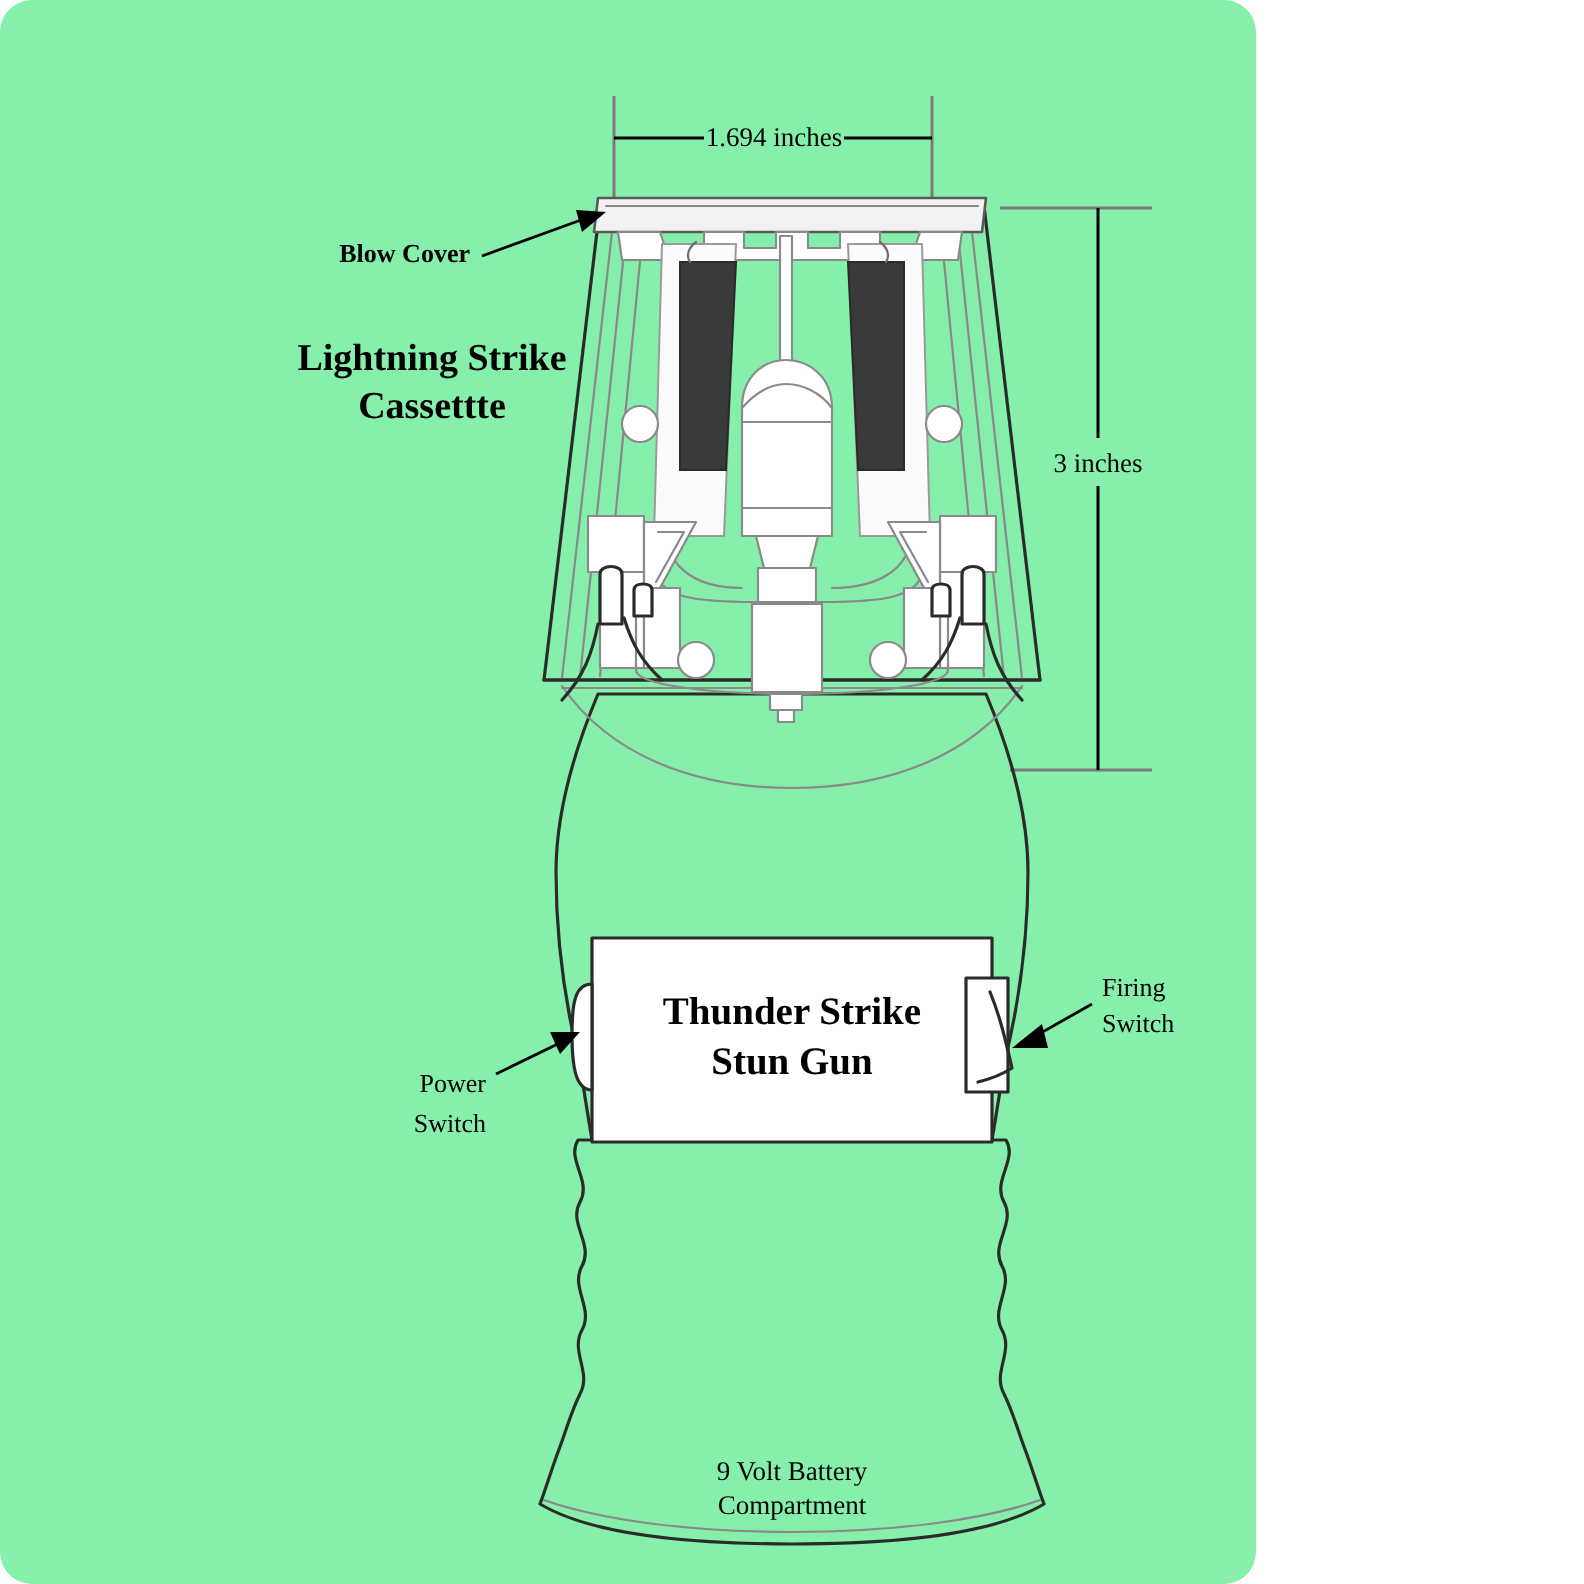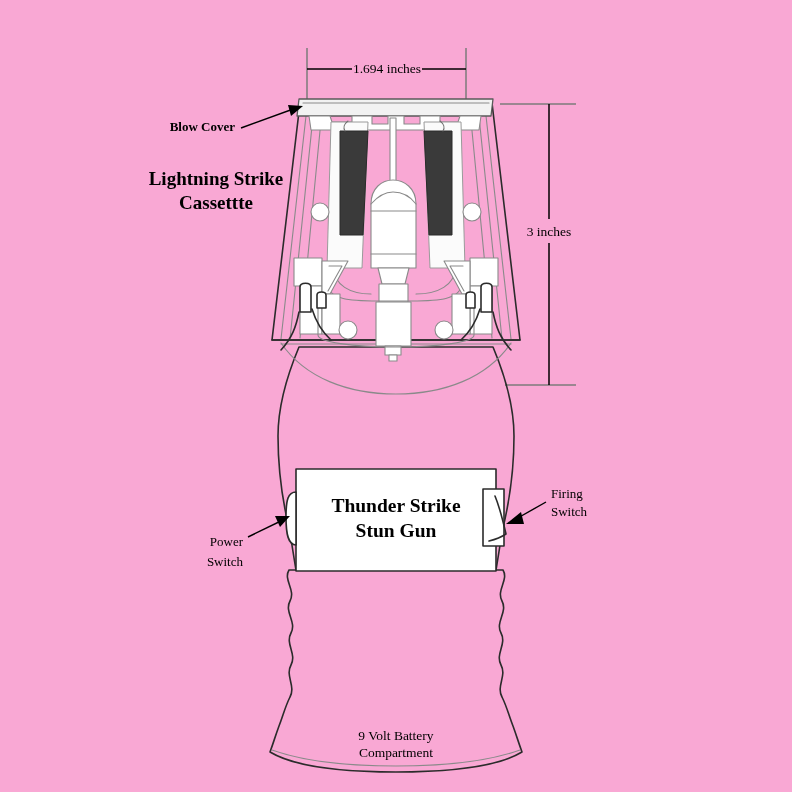--- a/index.html
+++ b/index.html
@@ -8,23 +8,24 @@
     background: #ffffff;
   }
   body {
     width: 792px;
     height: 792px;
     overflow: hidden;
     font-family: "Liberation Serif", "DejaVu Serif", serif;
   }
   #diagram-root {
     position: relative;
-    width: 792px;
+    width: 628px;
     height: 792px;
-    background: #f9a8d4;
+    background: #86efac;
+    border-radius: 16px;
   }
   svg#device-svg {
     position: absolute;
     left: 0;
     top: 0;
     width: 792px;
     height: 792px;
     display: block;
   }
   .shell-line {

